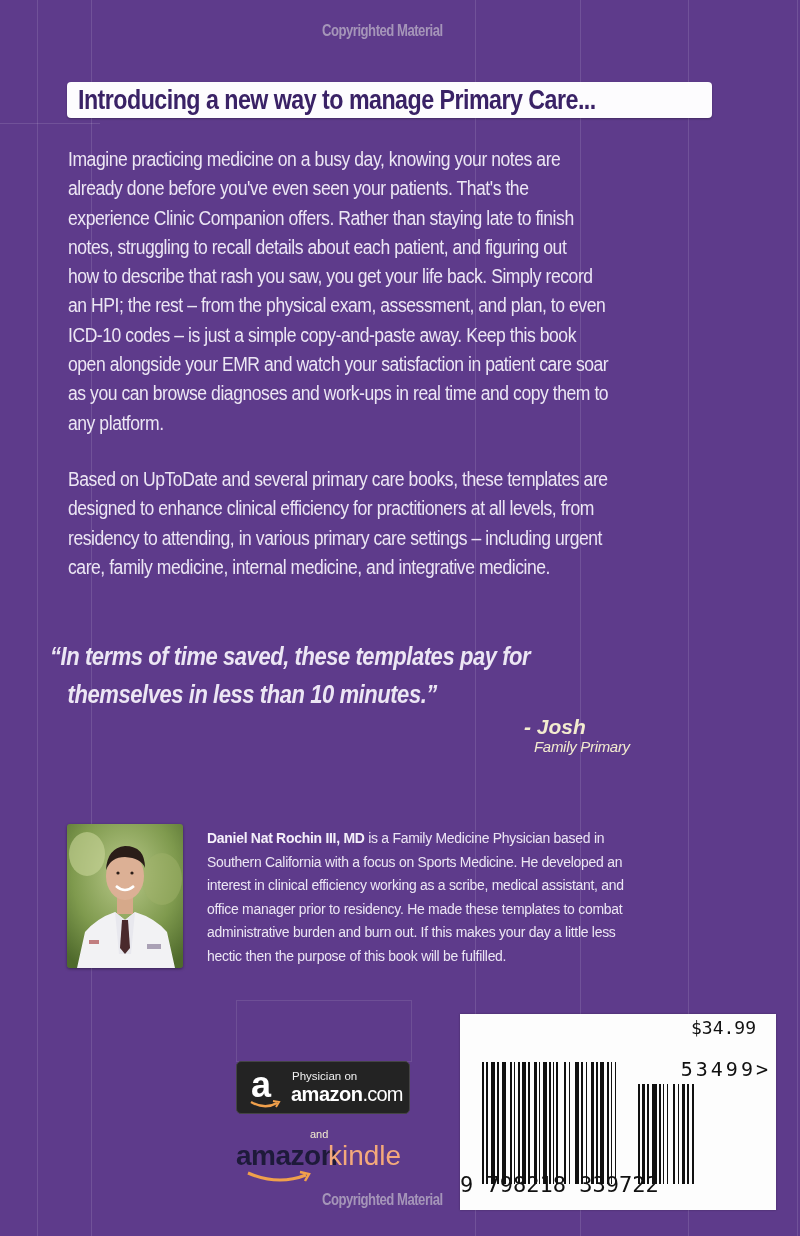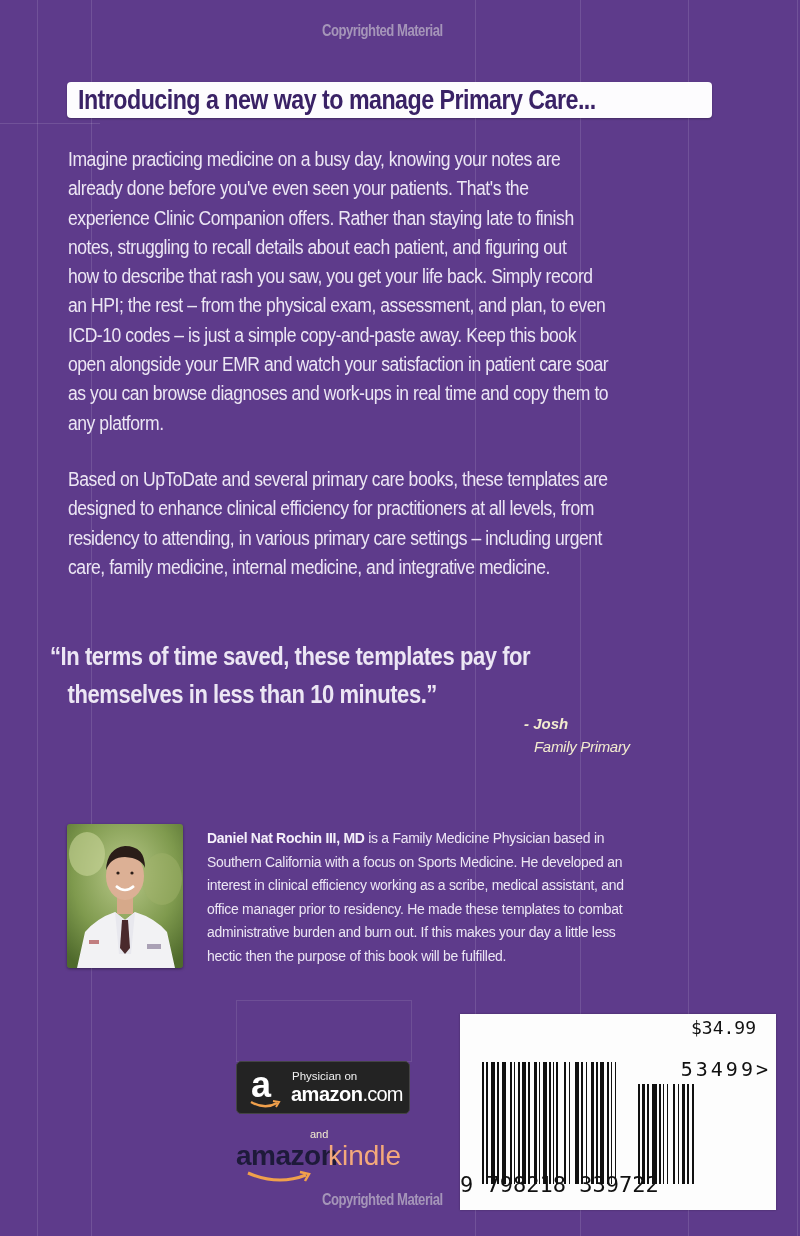--- a/index.html
+++ b/index.html
@@ -32,29 +32,29 @@
 
     .para {
       position: absolute; left: 68px; width: 720px;
       font-size: 19.5px; line-height: 29.3px; color: #ece6f4;
       letter-spacing: -0.5px;
     }
     .para .line { display: block; white-space: nowrap; transform: scaleX(0.9); transform-origin: left top; }
 
     .quote {
       position: absolute; left: 50px; top: 637px;
-      font-weight: bold; font-size: 25px; line-height: 38px;
+      font-style: italic; font-weight: bold; font-size: 25px; line-height: 38px;
       color: #ece6f4; letter-spacing: -0.5px;
     }
     .quote .line { display: block; white-space: nowrap; transform: scaleX(0.88); transform-origin: left top; }
     .quote .line.indent { padding-left: 20px; }
 
     .attrib-name {
       position: absolute; left: 524px; top: 715px; font-style: italic; font-weight: bold;
-      font-size: 15px; color: #f3eccf; white-space: nowrap;
+      font-size: 21px; color: #f3eccf; white-space: nowrap;
     }
     .attrib-role {
       position: absolute; left: 534px; top: 738px; font-style: italic;
       font-size: 15px; color: #f3eccf; white-space: nowrap; letter-spacing: -0.3px;
     }
 
     .author-photo {
       position: absolute; left: 67px; top: 824px; width: 116px; height: 144px;
       border-radius: 3px; overflow: hidden; box-shadow: 0 1px 3px rgba(0,0,0,0.4);
     }

